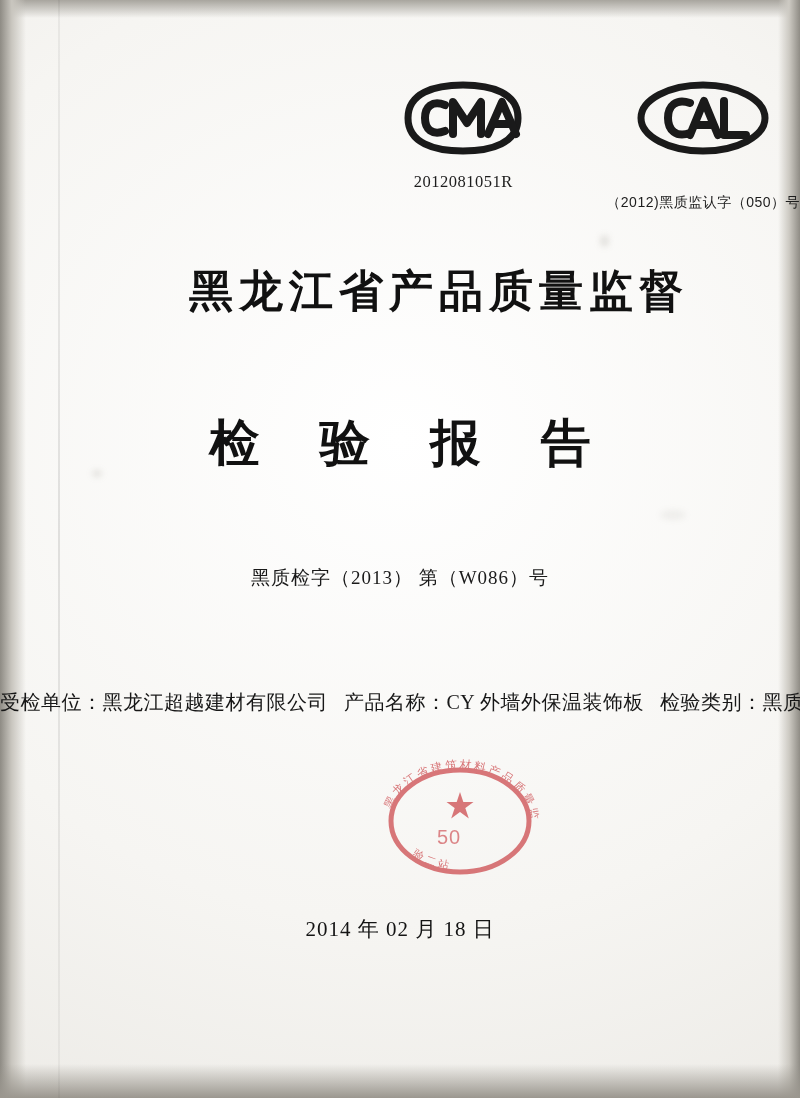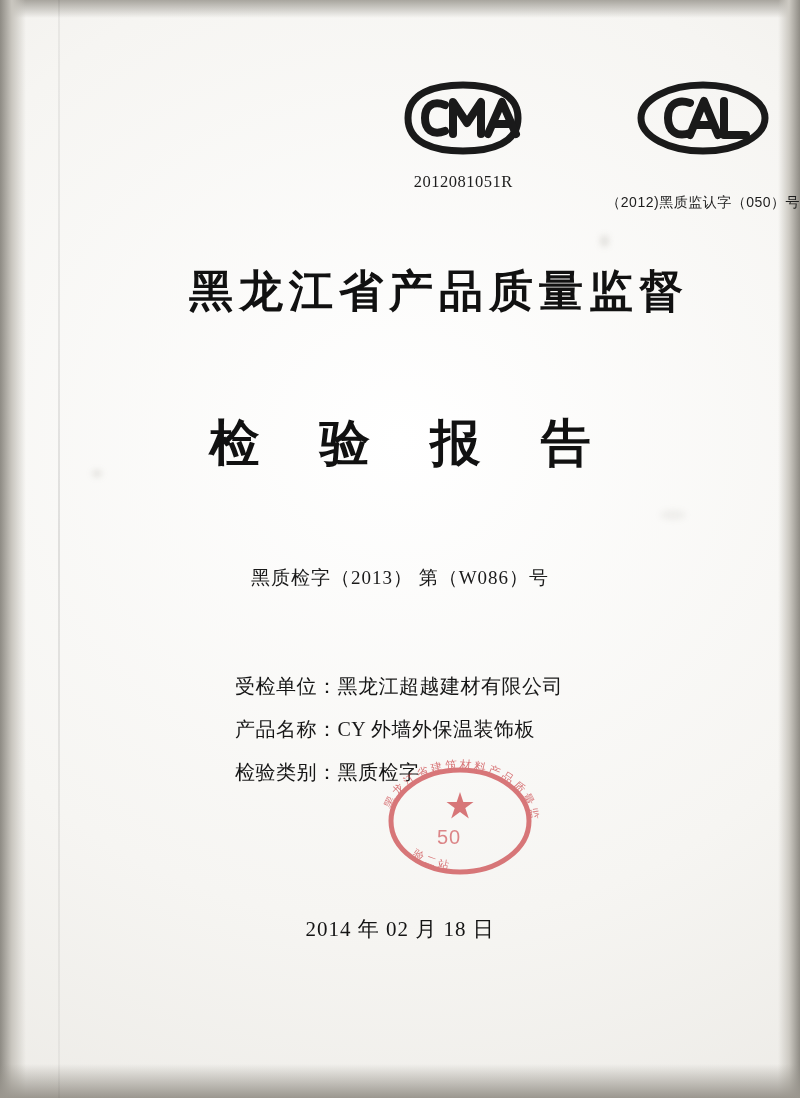--- a/index.html
+++ b/index.html
@@ -115,25 +115,25 @@
     top: 565px;
     width: 100%;
     text-align: center;
     font-size: 19px;
     letter-spacing: 1px;
     color: #1a1a1a;
   }
 
   .fields {
     position: absolute;
-    top: 673px;
+    top: 689px;
     left: 0;
     width: 100%;
     display: flex;
-    flex-direction: column;
+    flex-direction: row;
     align-items: center;
     gap: 16px;
   }
   .field-row {
     width: 330px;
     font-size: 20px;
     letter-spacing: 0.5px;
     color: #171717;
     white-space: nowrap;
   }

